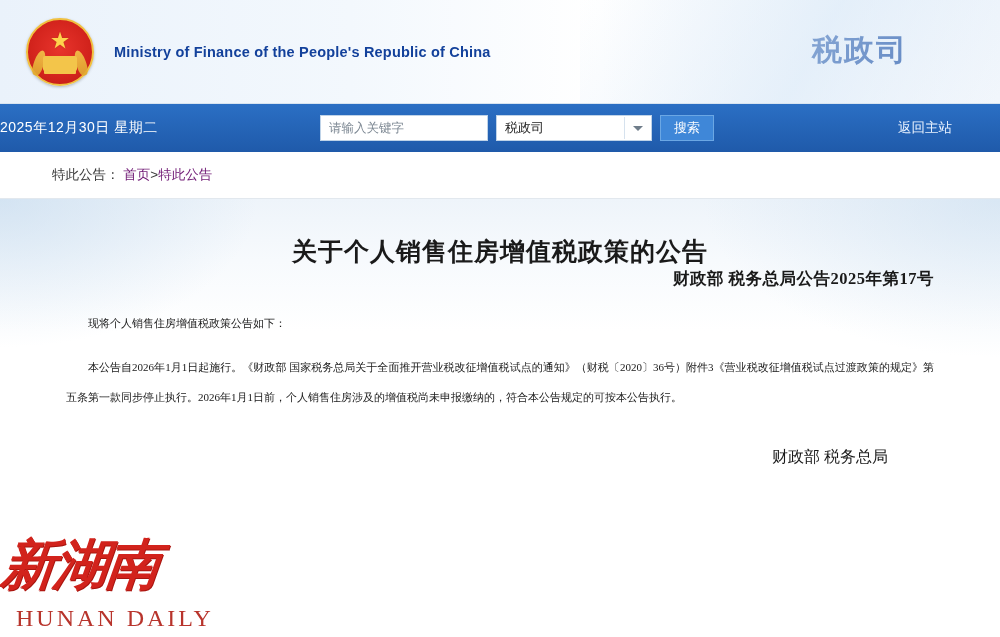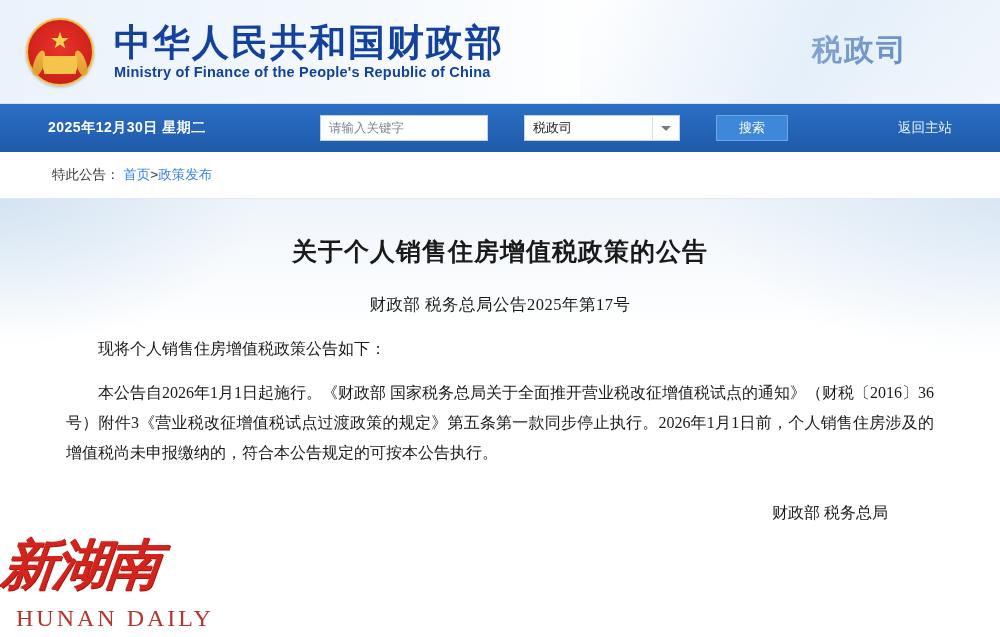--- a/index.html
+++ b/index.html
@@ -112,33 +112,30 @@
   
   .navbar {
     height: 48px;
     background: linear-gradient(to bottom, #2b6fc4 0%, #1f5aaa 100%);
     display: flex;
     align-items: center;
     position: relative;
     color: #ffffff;
   }
   .nav-date {
-    margin-left: 48px;
     font-size: 14px;
     letter-spacing: .5px;
     white-space: nowrap;
-    font-weight: bold;
   }
   .search-area {
     position: absolute;
     left: 320px;
     top: 50%;
     transform: translateY(-50%);
     display: flex;
-    gap: 28px;
   }
   .search-input {
     width: 168px;
     height: 26px;
     border: 1px solid #bfd3e8;
     background: #ffffff;
     font-size: 12.5px;
     color: #333;
     padding: 0 8px;
     box-sizing: border-box;
@@ -174,21 +171,21 @@
     top: 50%;
     margin-top: -2px;
     width: 0; height: 0;
     border-left: 5px solid transparent;
     border-right: 5px solid transparent;
     border-top: 5px solid #6f7d8a;
   }
   .search-btn {
     margin-left: 8px;
     height: 26px;
-    padding: 0 22px;
+    padding: 0 13px;
     background: #3f87d8;
     border: 1px solid #6ba7e4;
     color: #ffffff;
     font-size: 13px;
     line-height: 24px;
     cursor: pointer;
     font-family: "Liberation Sans", sans-serif;
   }
   .nav-home {
     position: absolute;
@@ -207,21 +204,21 @@
     border-bottom: 1px solid #e2e8ee;
     display: flex;
     align-items: center;
   }
   .crumb {
     margin-left: 52px;
     font-size: 13.5px;
     color: #3a3a3a;
   }
   .crumb .lbl { color: #3a3a3a; }
-  .crumb a { color: #3b82f6; text-decoration: none; }
+  .crumb a { color: #701a75; text-decoration: none; }
 
   
   .content {
     position: relative;
     height: 440px;
     background:
       linear-gradient(to bottom, #eef4fa 0%, #f7fafd 14%, #ffffff 30%, #ffffff 100%);
     overflow: hidden;
   }
   .content::before {
@@ -251,32 +248,31 @@
   }
   .doc-title {
     text-align: center;
     font-family: Liberation Mono, monospace;
     font-weight: bold;
     font-size: 25px;
     color: #1a1a1a;
     letter-spacing: 1px;
   }
   .doc-subtitle {
-    text-align: center;
-    margin-top: 26px;
-    font-family: "Liberation Serif", "DejaVu Serif", serif;
-    font-weight: normal;
+    text-align: right;
+    font-family: "Liberation Serif", "DejaVu Serif", serif;
+    font-weight: bold;
     font-size: 16.5px;
     color: #1a1a1a;
     letter-spacing: .5px;
   }
   .doc p {
     margin: 14px 0 0 0;
     font-family: "Liberation Serif", "DejaVu Serif", serif;
-    font-size: 16px;
+    font-size: 11px;
     line-height: 30px;
     color: #1a1a1a;
     text-align: justify;
     text-indent: 2em;
   }
   .doc p.first { margin-top: 18px; }
   .sign {
     margin-top: 30px;
     text-align: right;
     font-family: "Liberation Serif", "DejaVu Serif", serif;
@@ -326,21 +322,20 @@
 <body>
 
 <div class="header">
   <div class="emblem">
     <span class="star">★</span>
     <span class="wheat-l"></span>
     <span class="wheat-r"></span>
     <span class="gate"></span>
   </div>
   <div class="title-block">
-    <div class="title-cn">中华人民共和国财政部</div>
     <div class="title-en">Ministry of Finance of the People's Republic of China</div>
   </div>
   <div class="dept-name">税政司</div>
 </div>
 
 <div class="navbar">
   <div class="nav-date">2025年12月30日 星期二</div>
 
   <div class="search-area">
     <input class="search-input" type="text" placeholder="请输入关键字" style="">
@@ -351,31 +346,31 @@
     </div>
     <button class="search-btn">搜索</button>
   </div>
 
   <a class="nav-home" href="#">返回主站</a>
 </div>
 
 <div class="crumb-wrap">
   <div class="crumb">
     <span class="lbl">特此公告：</span>
-    <a href="#">首页</a><span>&gt;</span><a href="#">政策发布</a>
+    <a href="#">首页</a><span>&gt;</span><a href="#">特此公告</a>
   </div>
 </div>
 
 <div class="content">
   <div class="doc">
     <div class="doc-title">关于个人销售住房增值税政策的公告</div>
     <div class="doc-subtitle">财政部 税务总局公告2025年第17号</div>
 
     <p class="first">现将个人销售住房增值税政策公告如下：</p>
-    <p>本公告自2026年1月1日起施行。《财政部 国家税务总局关于全面推开营业税改征增值税试点的通知》（财税〔2016〕36号）附件3《营业税改征增值税试点过渡政策的规定》第五条第一款同步停止执行。2026年1月1日前，个人销售住房涉及的增值税尚未申报缴纳的，符合本公告规定的可按本公告执行。</p>
+    <p>本公告自2026年1月1日起施行。《财政部 国家税务总局关于全面推开营业税改征增值税试点的通知》（财税〔2020〕36号）附件3《营业税改征增值税试点过渡政策的规定》第五条第一款同步停止执行。2026年1月1日前，个人销售住房涉及的增值税尚未申报缴纳的，符合本公告规定的可按本公告执行。</p>
 
     <div class="sign">
       <span>财政部 税务总局</span>
       
     </div>
   </div>
 
   <div class="watermark">
     <div class="wm-cn">新湖南</div>
     <div class="wm-en">HUNAN DAILY</div>

